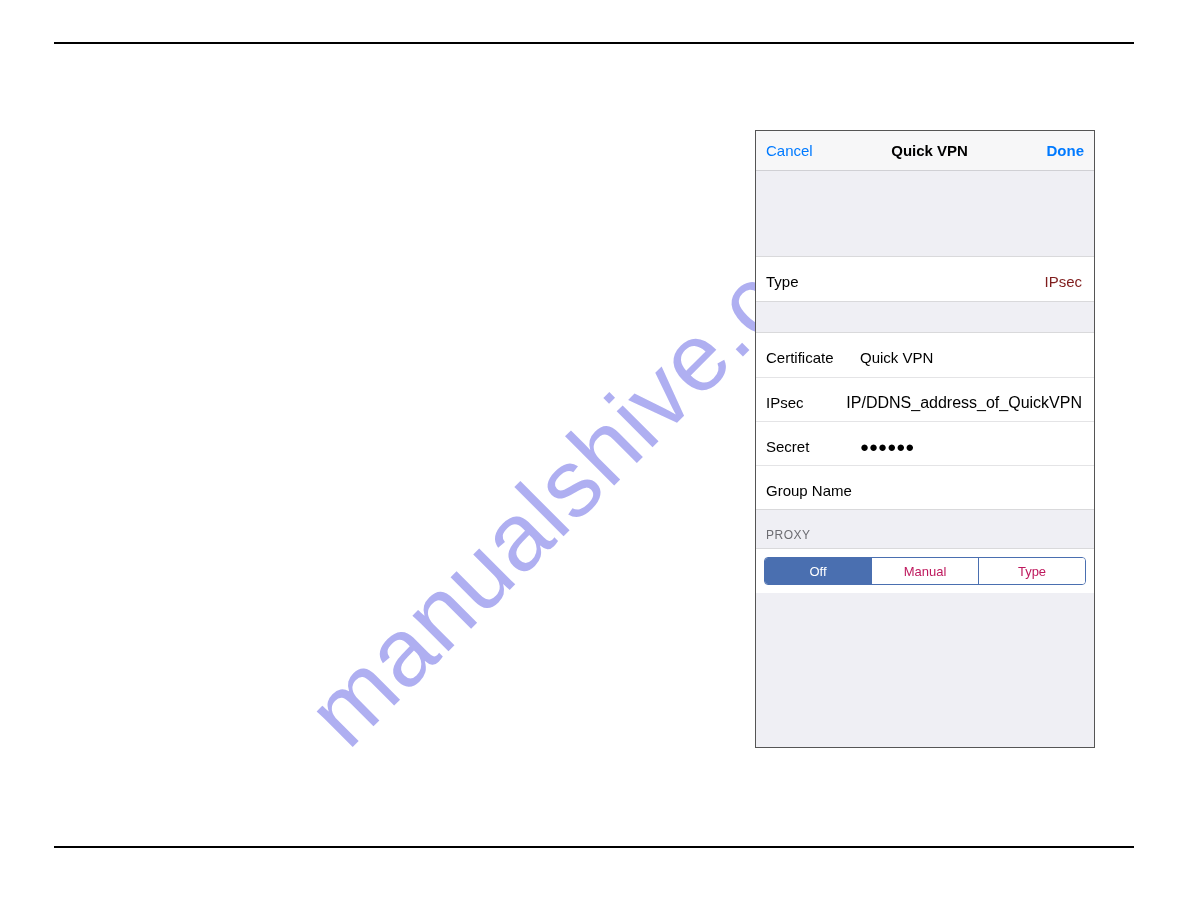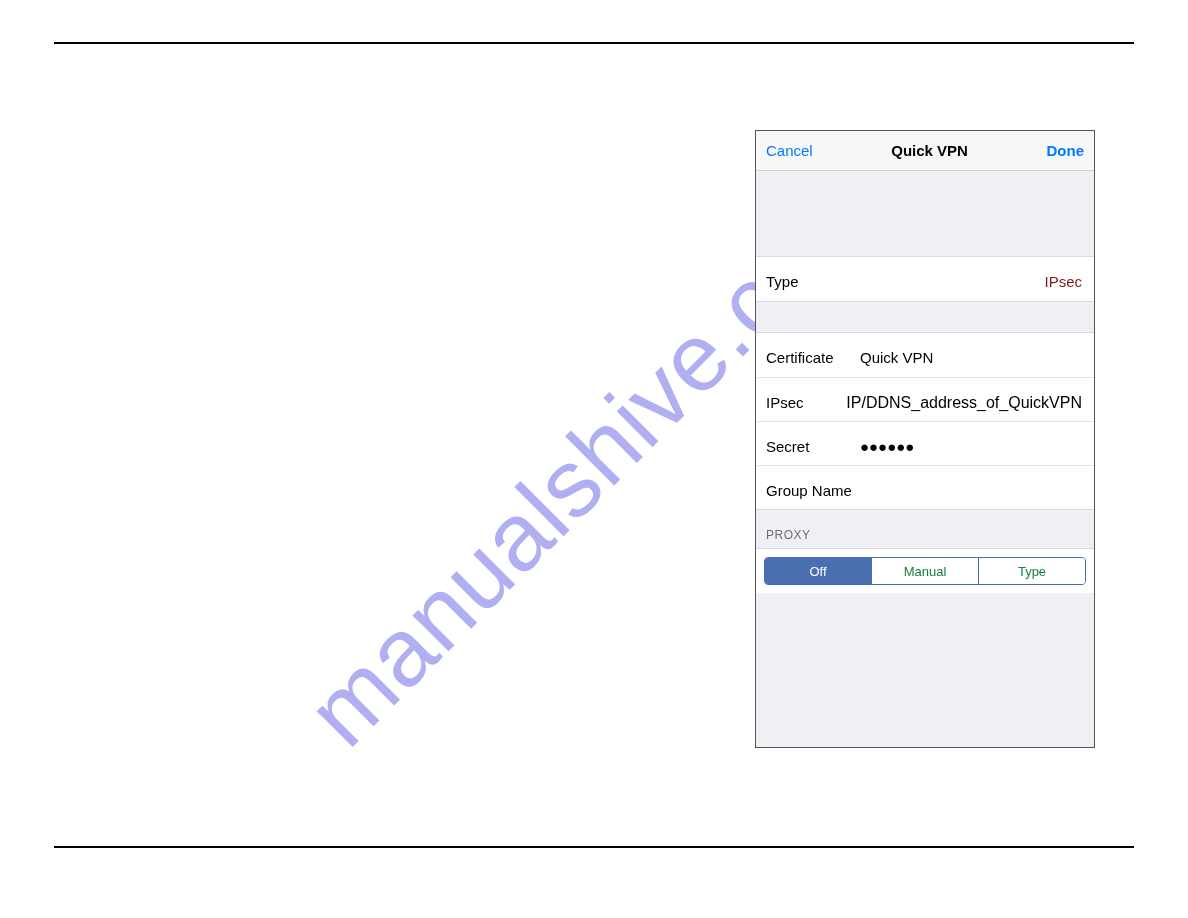--- a/index.html
+++ b/index.html
@@ -115,21 +115,21 @@
     display: flex;
     border: 1px solid #4a6fb0;
     border-radius: 4px;
     overflow: hidden;
     height: 28px;
   }
   .seg button {
     flex: 1;
     border: none;
     background: #fff;
-    color: #15803d;
+    color: #be185d;
     font-size: 13px;
     font-family: inherit;
     cursor: pointer;
   }
   .seg button + button { border-left: 1px solid #4a6fb0; }
   .seg button.sel { background: #4a6fb0; color: #fff; }
 </style>
 </head>
 <body>
 

